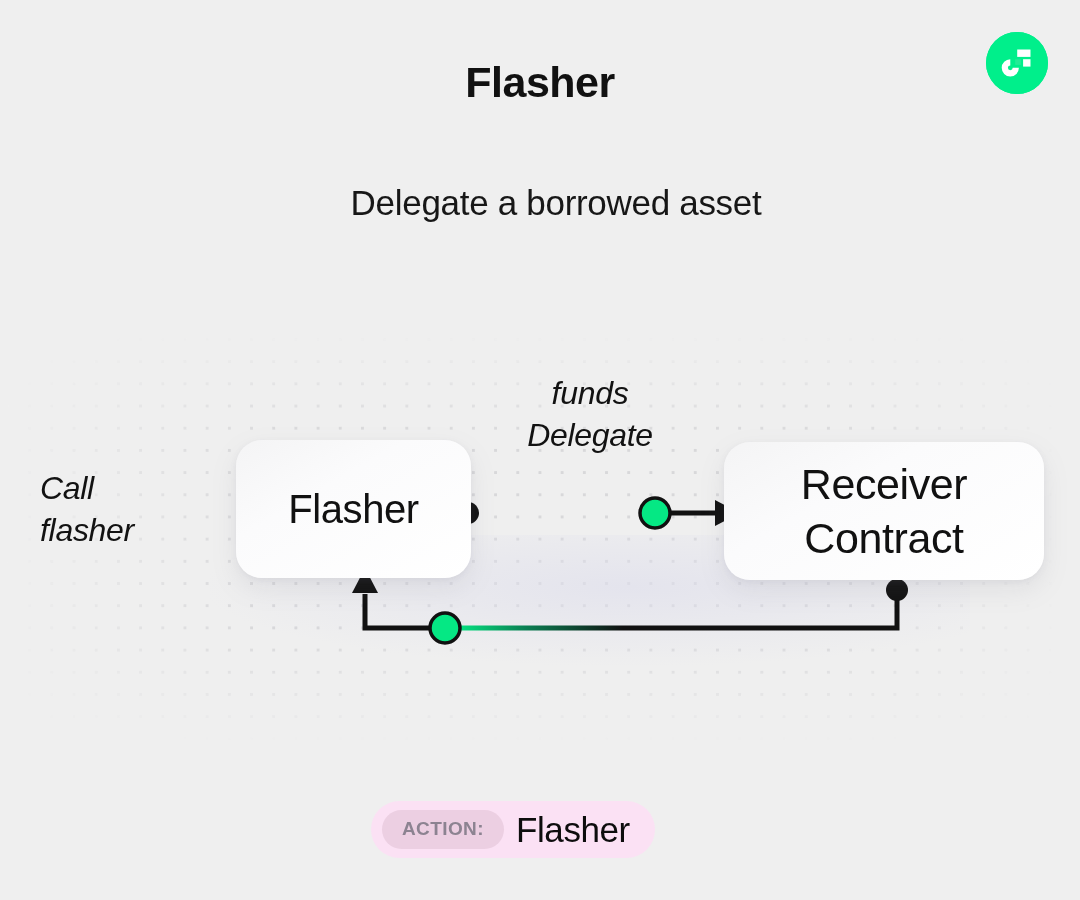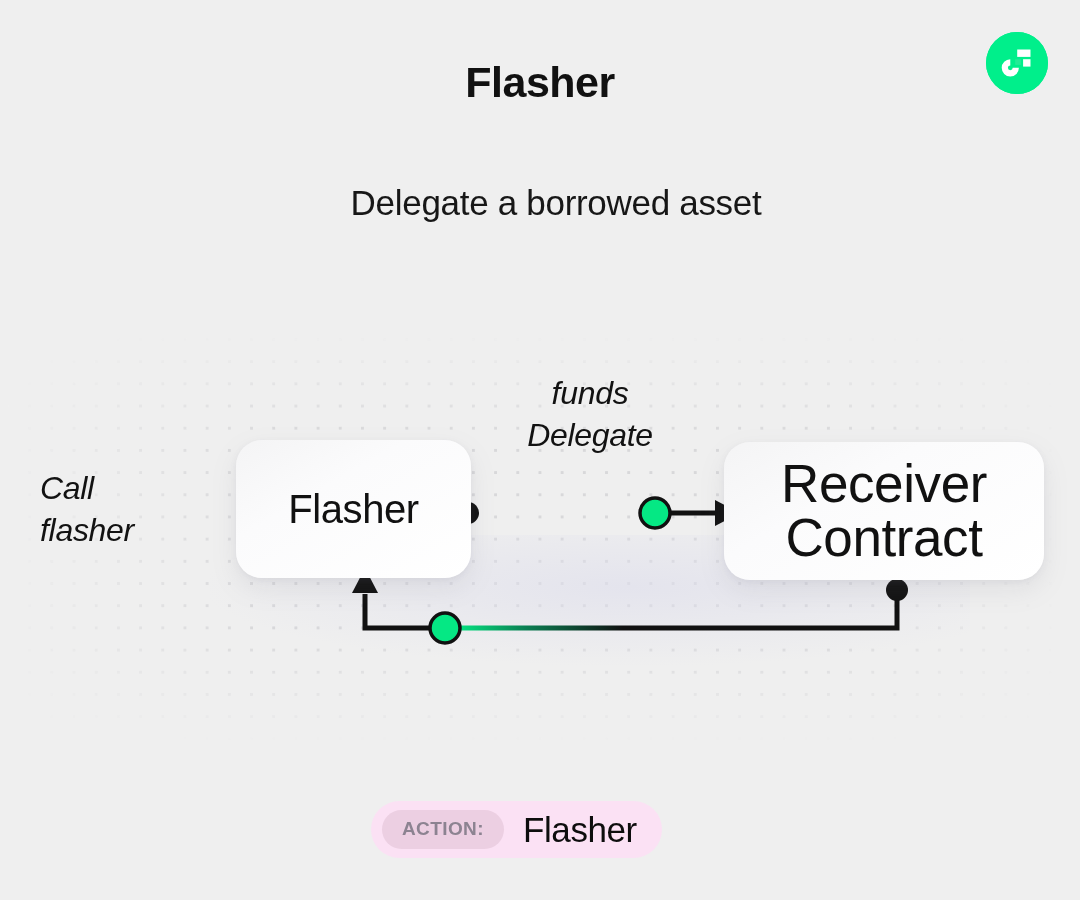--- a/index.html
+++ b/index.html
@@ -110,21 +110,21 @@
     width: 235px;
     height: 138px;
     font-size: 40px;
     line-height: 48px;
   }
   #node-receiver {
     left: 724px;
     top: 112px;
     width: 320px;
     height: 138px;
-    font-size: 53px;
+    font-size: 43px;
     line-height: 54px;
     text-align: center;
   }
 
   
   .edge-label {
     position: absolute;
     font-style: italic;
     color: #121212;
     font-size: 32px;
@@ -162,21 +162,21 @@
   .action-pill {
     position: absolute;
     left: 371px;
     top: 801px;
     height: 57px;
     border-radius: 29px;
     background: #fbe1f4;
     display: flex;
     align-items: center;
     padding: 0 25px 0 11px;
-    gap: 19px;
+    gap: 12px;
   }
   .action-badge {
     background: #eccfe2;
     color: #8c8391;
     border-radius: 20px;
     font-size: 19px;
     font-weight: bold;
     letter-spacing: 0.4px;
     padding: 8px 20px 9px 20px;
   }

